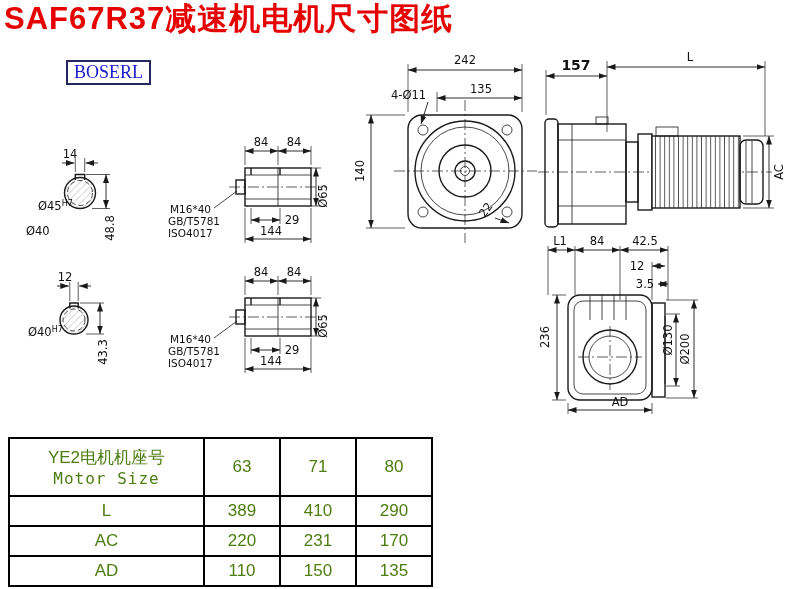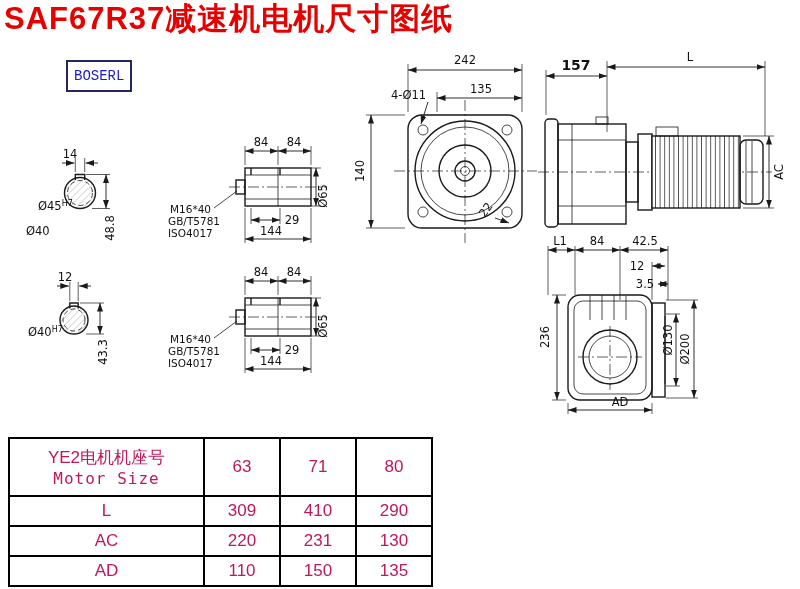--- a/index.html
+++ b/index.html
@@ -2,41 +2,41 @@
 <html style="--title: #e60000; --logo_text: #1a1acd; --logo_border: #26265e;"><head>
 <meta charset="utf-8">
 <style>
   html,body { margin:0; padding:0; background:#fff; }
   .canvas { position:relative; width:800px; height:589px; background:#fff; overflow:hidden;
             font-family:"Liberation Sans", sans-serif; }
   .title { position:absolute; left:4px; top:-2px; margin:0; font-size:31px; font-weight:bold;
            color:var(--title,#e60000); letter-spacing:1px; white-space:nowrap;
            font-family:"Liberation Sans", sans-serif; }
   .logo { position:absolute; left:66px; top:60px; border:2px solid var(--logo_border,#26265e);
-          color:var(--logo_text,#1a1acd); font-family:Liberation Mono, monospace;
-          font-size:14px; padding:6px 6px; background:#fff; }
+          color:var(--logo_text,#1a1acd); font-family:Liberation Serif, serif;
+          font-size:18px; padding:0 6px; background:#fff; }
   svg { position:absolute; left:0; top:0; }
   
   .ln   { stroke:#1a1a1a; stroke-width:1.4; fill:none; }
   .part { stroke:#1a1a1a; stroke-width:1.4; }
   .thin { stroke:#1a1a1a; stroke-width:0.8; fill:none; }
   .ext  { stroke:#1a1a1a; stroke-width:0.7; }
   .dim  { stroke:#1a1a1a; stroke-width:0.9; marker-start:url(#arr); marker-end:url(#arr); }
   .lead { stroke:#1a1a1a; stroke-width:0.9; marker-end:url(#arr); }
   .cl   { stroke:#1a1a1a; stroke-width:0.7; stroke-dasharray:11 3 2 3; }
   .dsh  { stroke:#1a1a1a; stroke-width:0.8; fill:none; stroke-dasharray:5 3; }
   .motor{ stroke:#1a1a1a; stroke-width:1.4; fill:url(#fins); }
   text  { font-family:"DejaVu Sans", sans-serif; fill:#111; }
   .d    { font-size:11.5px; }
   .db   { font-size:14px; font-weight:bold; }
   .lbl  { font-size:10.5px; }
   
   .size-table { position:absolute; left:8px; top:437px; border-collapse:collapse; table-layout:fixed; }
   .size-table th, .size-table td { border:2px solid #000; text-align:center; vertical-align:middle;
-      font-family:"Liberation Sans", sans-serif; font-size:17px; color:#be185d; padding:0; font-weight:normal; }
+      font-family:"Liberation Sans", sans-serif; font-size:17px; color:#4d7c0f; padding:0; font-weight:normal; }
   .size-table .hrow th, .size-table .hrow td { height:56px; }
   .size-table .drow td { height:28px; }
   .size-table .en { font-family:"DejaVu Sans Mono", monospace; font-size:16px; letter-spacing:1px; }
 </style>
 </head>
 <body>
 
 <div class="canvas">
 
   <svg width="800" height="435" viewBox="0 0 800 435">
@@ -274,29 +274,29 @@
       <th>
         <div class="cn">YE2电机机座号</div>
         <div class="en">Motor Size</div>
       </th>
       <td>63</td>
       <td>71</td>
       <td>80</td>
     </tr>
     <tr class="drow">
       <td>L</td>
-      <td>309</td>
+      <td>389</td>
       <td>410</td>
       <td>290</td>
     </tr>
     <tr class="drow">
       <td>AC</td>
       <td>220</td>
       <td>231</td>
-      <td>130</td>
+      <td>170</td>
     </tr>
     <tr class="drow">
       <td>AD</td>
       <td>110</td>
       <td>150</td>
       <td>135</td>
     </tr>
   </tbody>
     </table>
 

